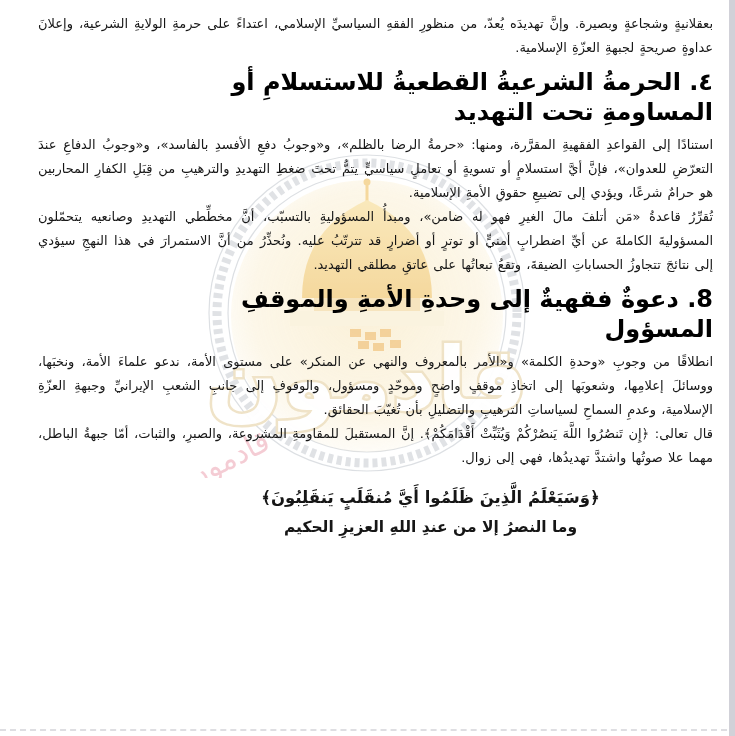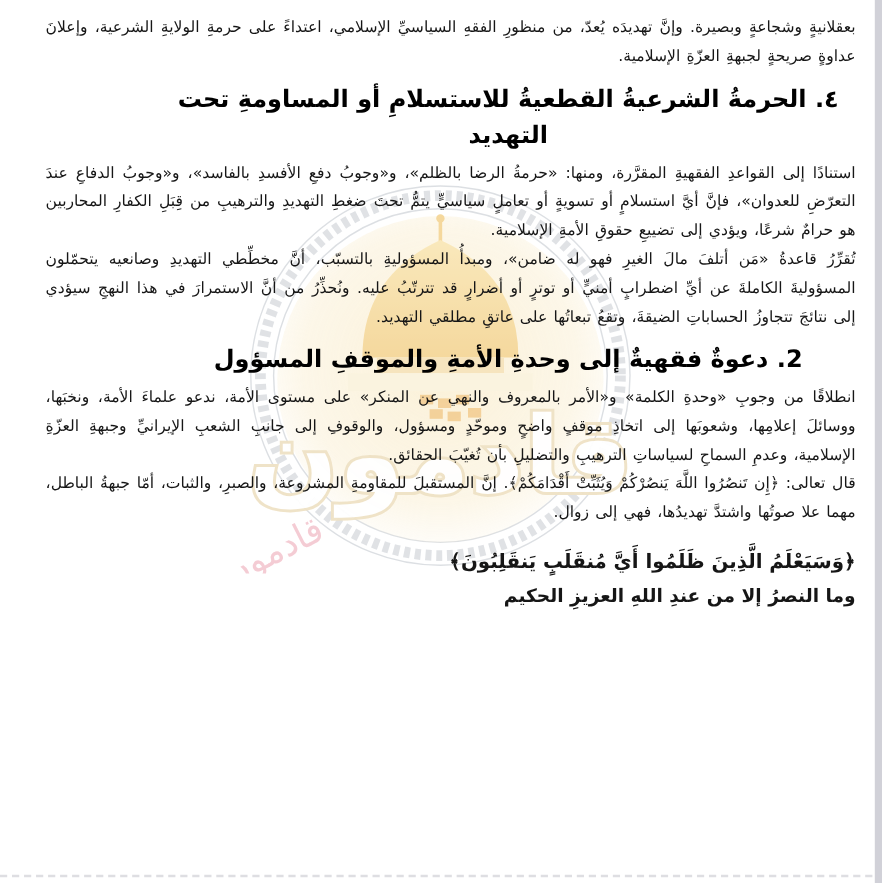--- a/index.html
+++ b/index.html
@@ -29,32 +29,32 @@
   }
   .body-par{
     margin:0;
     font-size:13px;
     line-height:24px;
     text-align:justify;
     word-spacing:1px;
   }
   .section-heading{
     margin:7px 0 6px;
-    font-size:20px;
+    font-size:24px;
     line-height:30px;
     font-weight:bold;
-    text-align:center;
     padding-left:96px;   
     color:#000;
   }
   .verse{
     margin:14px 0 0;
     font-size:16.5px;
     line-height:28px;
     font-weight:bold;
+    text-align:center;
     padding-left:110px;
   }
   .verse.second{margin-top:1px;font-size:15.5px;}
   
   .edge-strip{
     position:absolute;
     top:0;right:0;
     width:6px;height:736px;
     background:#d1d1d8;
     z-index:2;
@@ -112,21 +112,21 @@
 
   <div class="content">
 
     <p class="body-par">بعقلانيةٍ وشجاعةٍ وبصيرة. وإنَّ تهديدَه يُعدّ، من منظورِ الفقهِ السياسيِّ الإسلامي، اعتداءً على حرمةِ الولايةِ الشرعية، وإعلانَ عداوةٍ صريحةٍ لجبهةِ العزّةِ الإسلامية.</p>
 
     <h2 class="section-heading">٤. الحرمةُ الشرعيةُ القطعيةُ للاستسلامِ أو المساومةِ تحت التهديد</h2>
     <p class="body-par">استنادًا إلى القواعدِ الفقهيةِ المقرَّرة، ومنها: «حرمةُ الرضا بالظلم»، و«وجوبُ دفعِ الأفسدِ بالفاسد»، و«وجوبُ الدفاعِ عندَ التعرّضِ للعدوان»، فإنَّ أيَّ استسلامٍ أو تسويةٍ أو تعاملٍ سياسيٍّ يتمُّ تحتَ ضغطِ التهديدِ والترهيبِ من قِبَلِ الكفارِ المحاربين هو حرامٌ شرعًا، ويؤدي إلى تضييعِ حقوقِ الأمةِ الإسلامية.</p>
 
     <p class="body-par">تُقرِّرُ قاعدةُ «مَن أتلفَ مالَ الغيرِ فهو له ضامن»، ومبدأُ المسؤوليةِ بالتسبّب، أنَّ مخطِّطي التهديدِ وصانعيه يتحمّلون المسؤوليةَ الكاملةَ عن أيِّ اضطرابٍ أمنيٍّ أو توترٍ أو أضرارٍ قد تترتّبُ عليه. ونُحذِّرُ من أنَّ الاستمرارَ في هذا النهجِ سيؤدي إلى نتائجَ تتجاوزُ الحساباتِ الضيقةَ، وتقعُ تبعاتُها على عاتقِ مطلقي التهديد.</p>
 
-    <h2 class="section-heading">2. دعوةٌ فقهيةٌ إلى وحدةِ الأمةِ والموقفِ المسؤول</h2>
+    <h2 class="section-heading">8. دعوةٌ فقهيةٌ إلى وحدةِ الأمةِ والموقفِ المسؤول</h2>
     <p class="body-par">انطلاقًا من وجوبِ «وحدةِ الكلمة» و«الأمر بالمعروف والنهي عن المنكر» على مستوى الأمة، ندعو علماءَ الأمة، ونخبَها، ووسائلَ إعلامِها، وشعوبَها إلى اتخاذِ موقفٍ واضحٍ وموحّدٍ ومسؤول، والوقوفِ إلى جانبِ الشعبِ الإيرانيِّ وجبهةِ العزّةِ الإسلامية، وعدمِ السماحِ لسياساتِ الترهيبِ والتضليلِ بأن تُغيّبَ الحقائق.</p>
 
     <p class="body-par">قال تعالى: ﴿إِن تَنصُرُوا اللَّهَ يَنصُرْكُمْ وَيُثَبِّتْ أَقْدَامَكُمْ﴾. إنَّ المستقبلَ للمقاومةِ المشروعة، والصبرِ، والثبات، أمّا جبهةُ الباطل، مهما علا صوتُها واشتدَّ تهديدُها، فهي إلى زوال.</p>
 
     <p class="verse">﴿وَسَيَعْلَمُ الَّذِينَ ظَلَمُوا أَيَّ مُنقَلَبٍ يَنقَلِبُونَ﴾</p>
     <p class="verse second">وما النصرُ إلا من عندِ اللهِ العزيزِ الحكيم</p>
 
   </div>
 
   <div class="edge-strip"></div>

